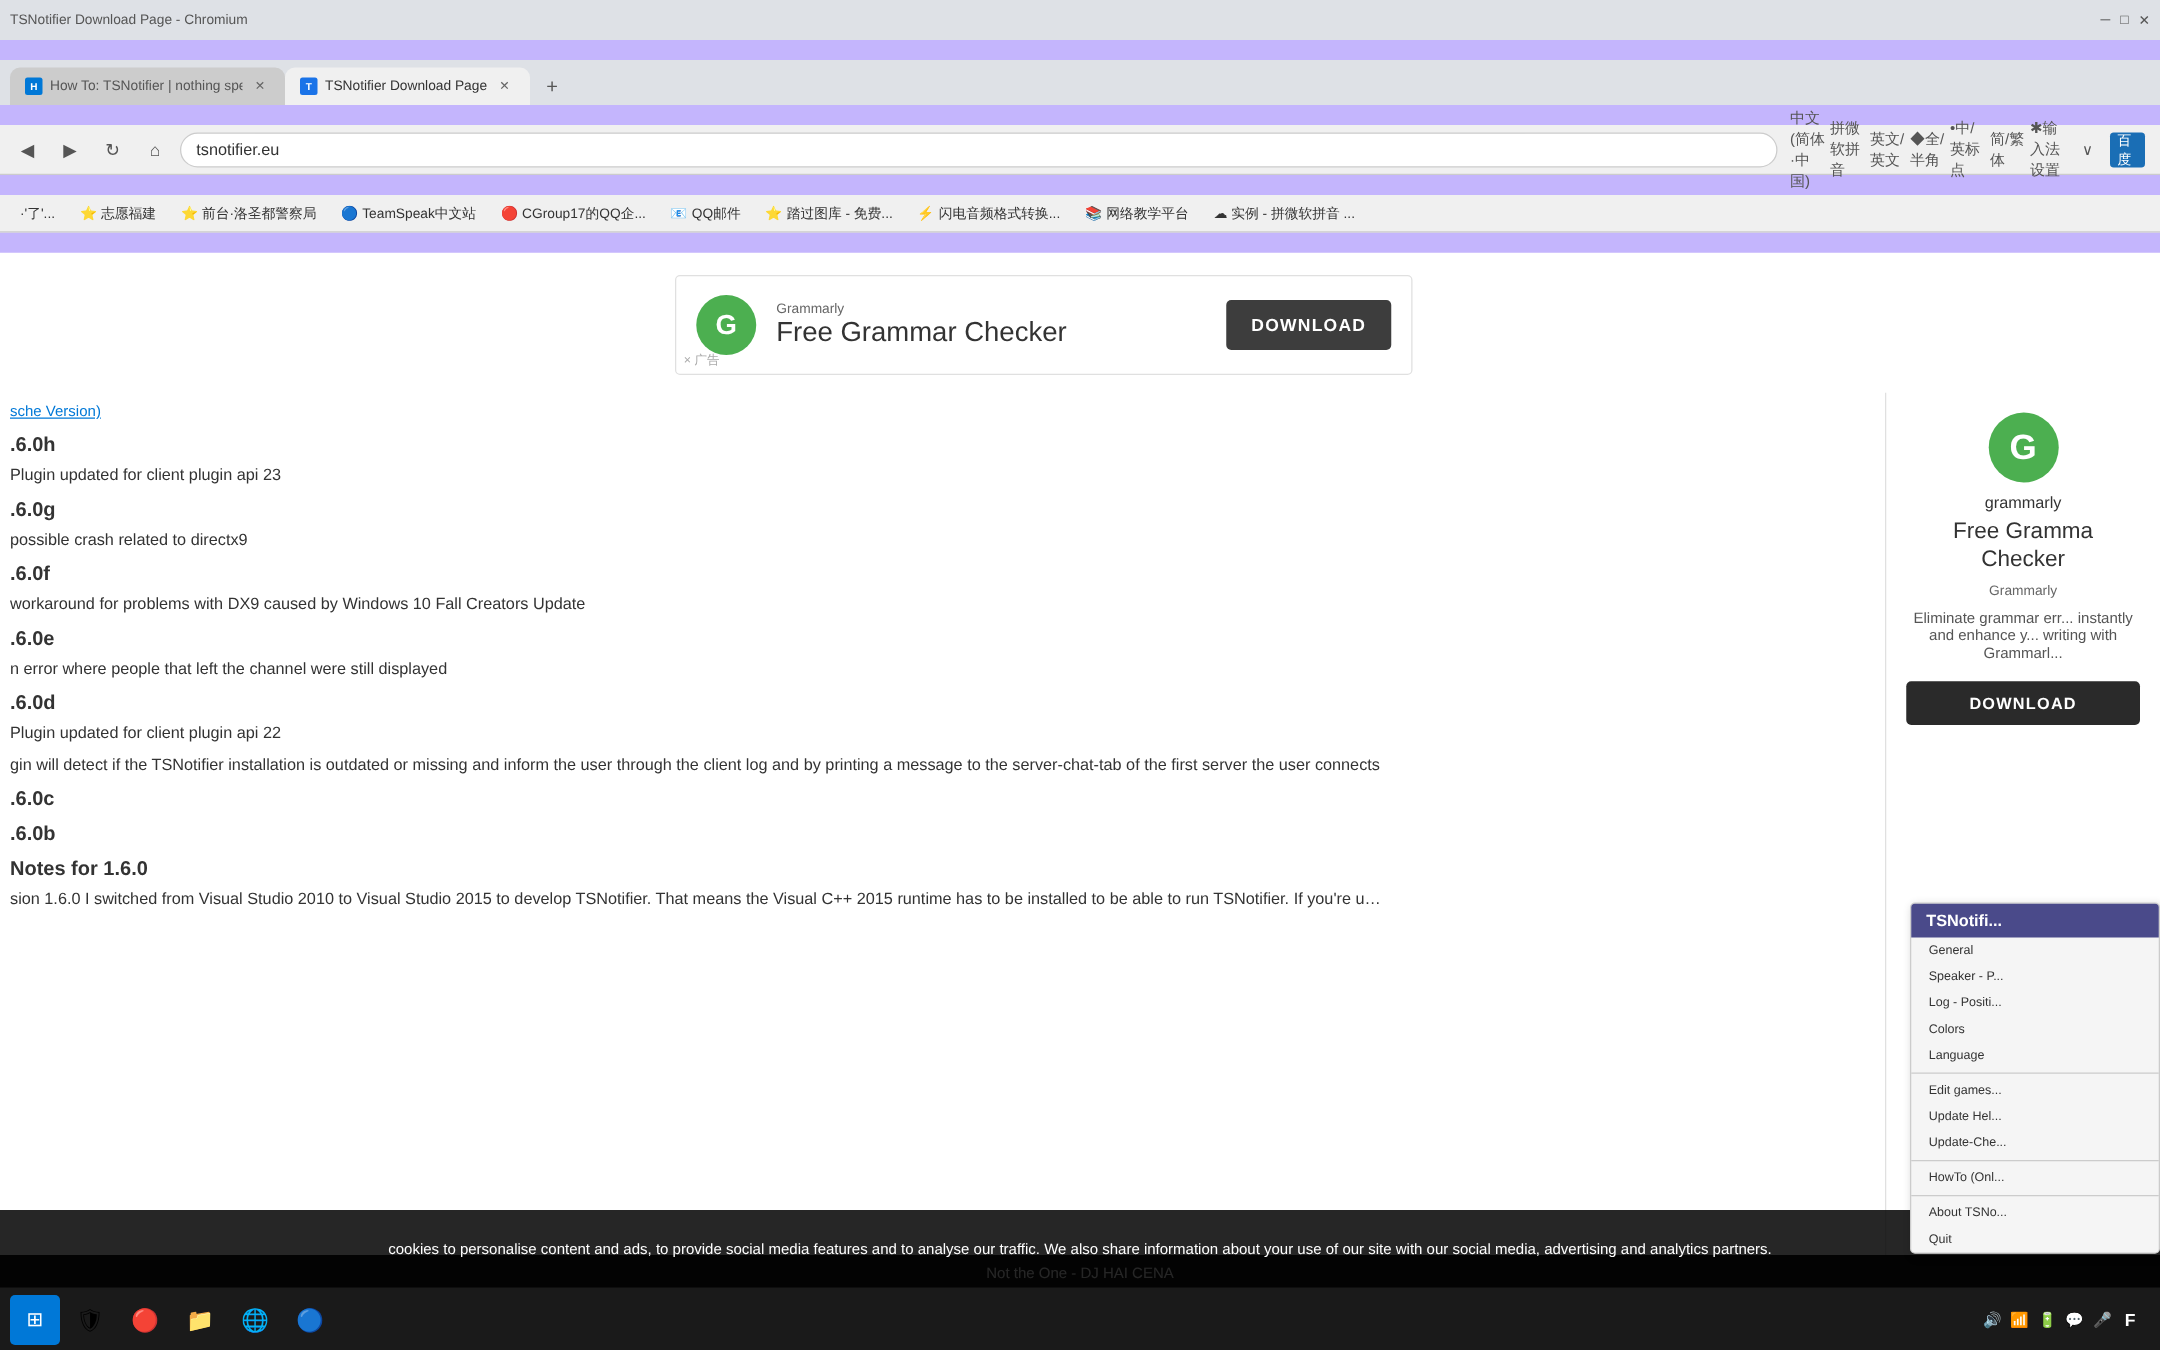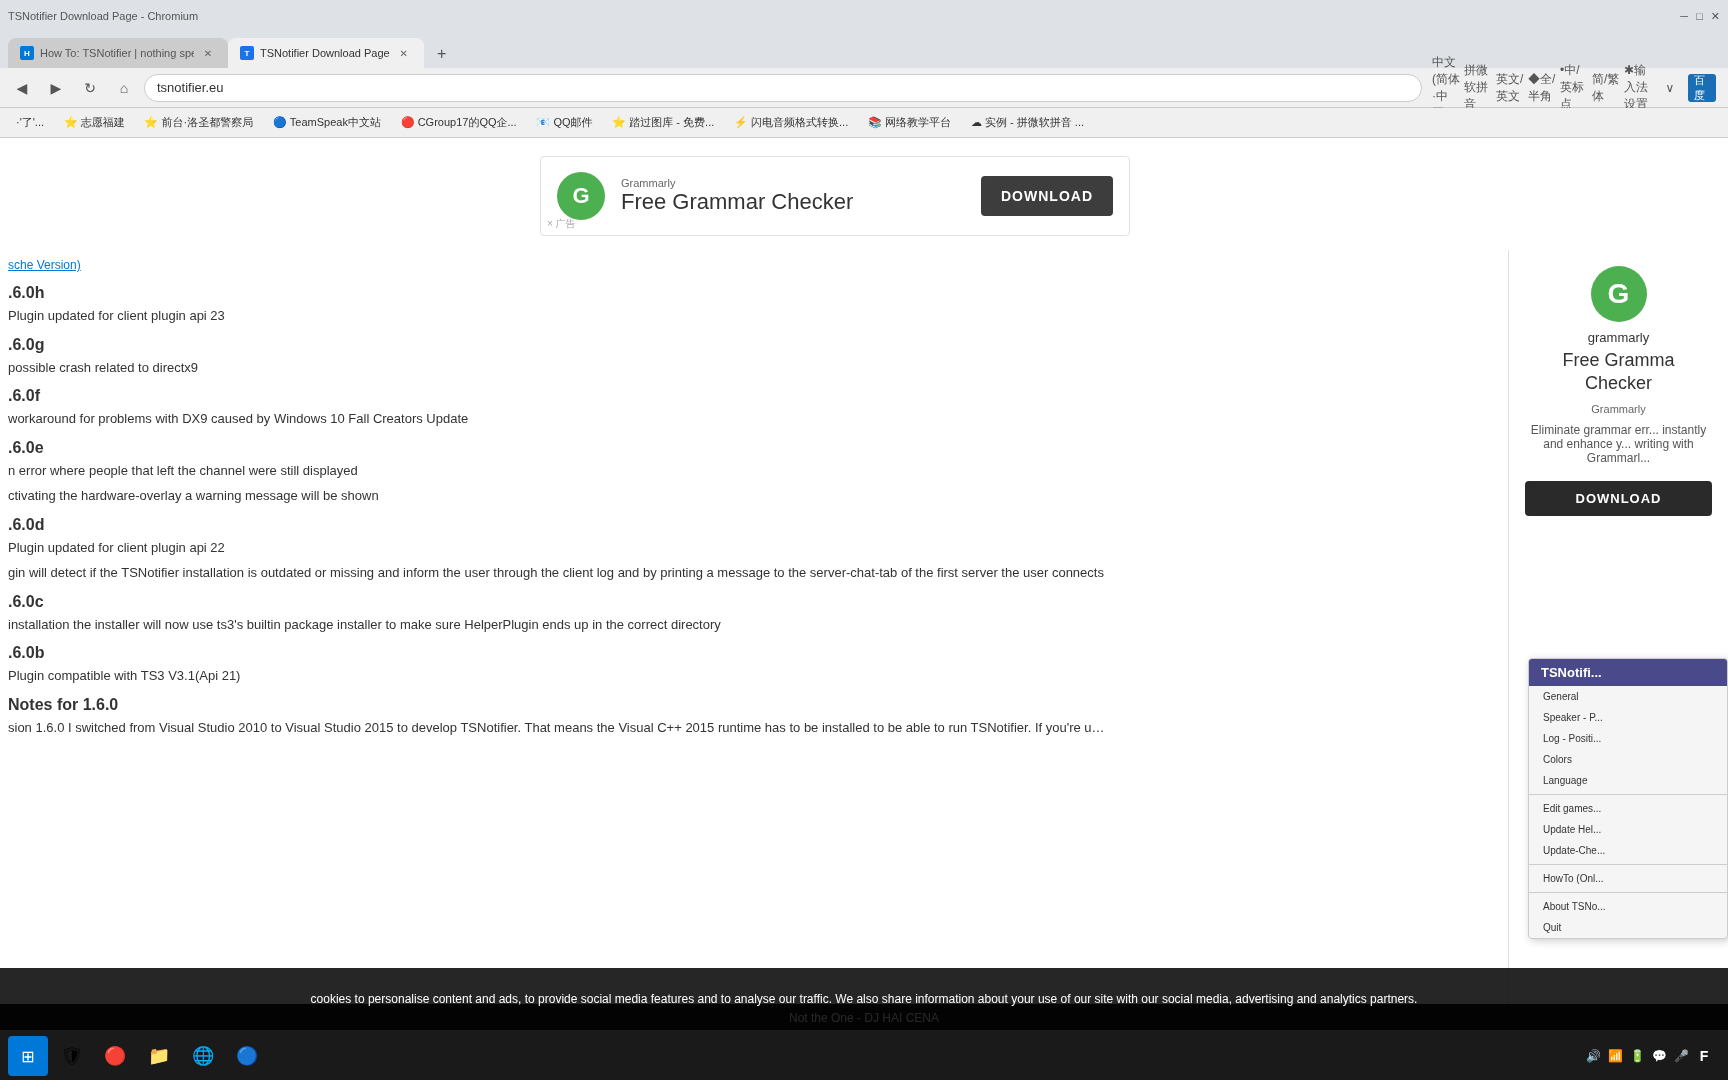--- a/index.html
+++ b/index.html
@@ -13,20 +13,21 @@
       position: relative;
     }
 
     
     .browser-frame {
       width: 100%;
       height: 100%;
       display: flex;
       flex-direction: column;
       background: #c4b5fd;
+      gap: 16px;
     }
 
     .title-bar {
       height: 32px;
       background: #dee1e6;
       display: flex;
       align-items: center;
       padding: 0 8px;
     }
 
@@ -566,31 +567,28 @@
               <div class="version-text">Plugin updated for client plugin api 23</div>
 
               <div class="version-heading">.6.0g</div>
               <div class="version-text">possible crash related to directx9</div>
 
               <div class="version-heading">.6.0f</div>
               <div class="version-text">workaround for problems with DX9 caused by Windows 10 Fall Creators Update</div>
 
               <div class="version-heading">.6.0e</div>
               <div class="version-text">n error where people that left the channel were still displayed</div>
-              <div class="version-text">ctivating the hardware-overlay a warning message will be shown</div>
 
               <div class="version-heading">.6.0d</div>
               <div class="version-text">Plugin updated for client plugin api 22</div>
               <div class="version-text" style="overflow:hidden;white-space:nowrap;text-overflow:ellipsis;max-width:1100px;">gin will detect if the TSNotifier installation is outdated or missing and inform the user through the client log and by printing a message to the server-chat-tab of the first server the user connects</div>
 
               <div class="version-heading">.6.0c</div>
-              <div class="version-text" style="overflow:hidden;white-space:nowrap;text-overflow:ellipsis;max-width:1100px;">installation the installer will now use ts3's builtin package installer to make sure HelperPlugin ends up in the correct directory</div>
 
               <div class="version-heading">.6.0b</div>
-              <div class="version-text">Plugin compatible with TS3 V3.1(Api 21)</div>
 
               <div class="version-heading">Notes for 1.6.0</div>
               <div class="version-text" style="overflow:hidden;max-height:40px;white-space:nowrap;text-overflow:ellipsis;max-width:1100px;">sion 1.6.0 I switched from Visual Studio 2010 to Visual Studio 2015 to develop TSNotifier. That means the Visual C++ 2015 runtime has to be installed to be able to run TSNotifier. If you're using
 tifier installation the runtime should be automatically. But if you're using zip version you'll have to install the runtime manually.</div>
 
             </div>
           </div>
 
           <div class="sidebar-ad">
             <div class="sidebar-logo">G</div>

